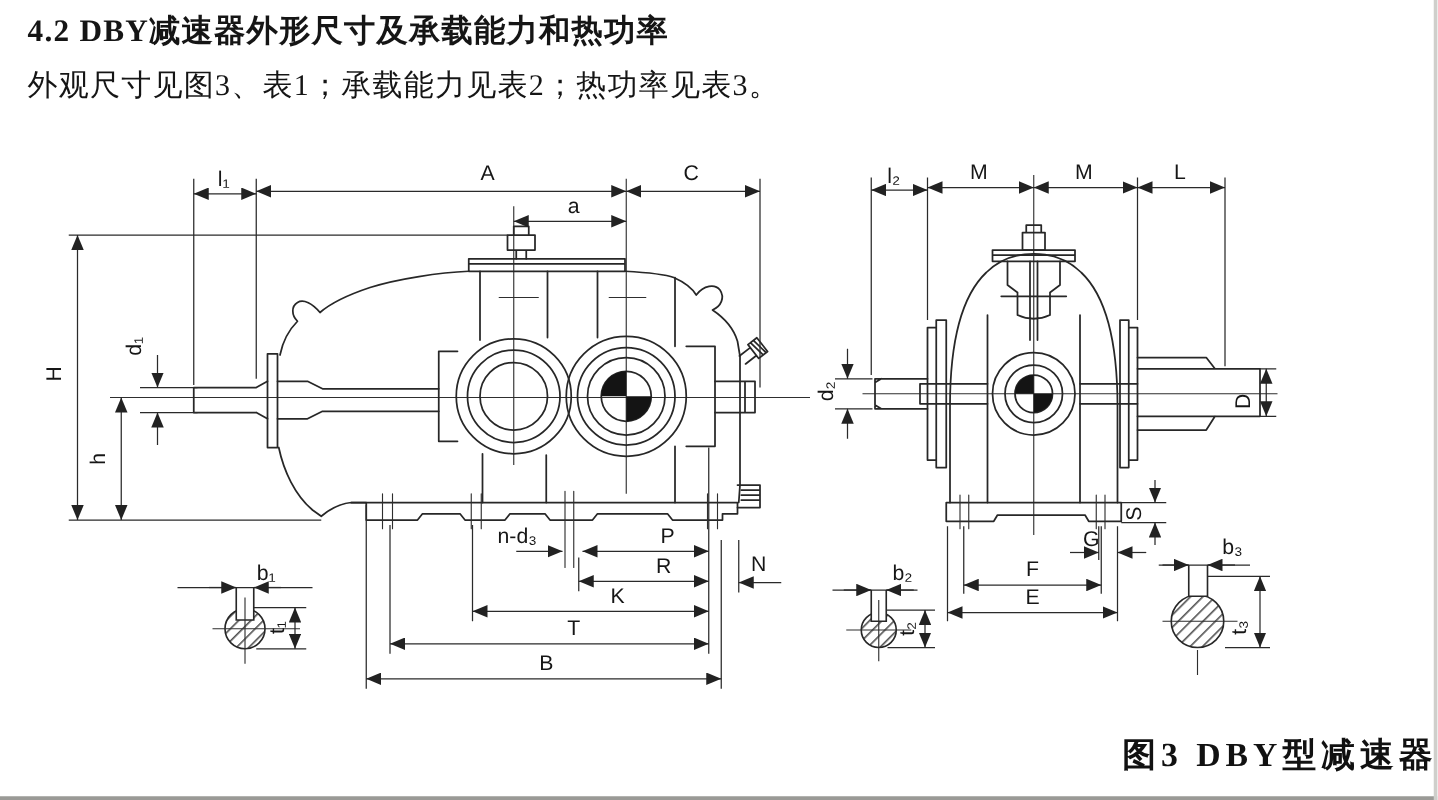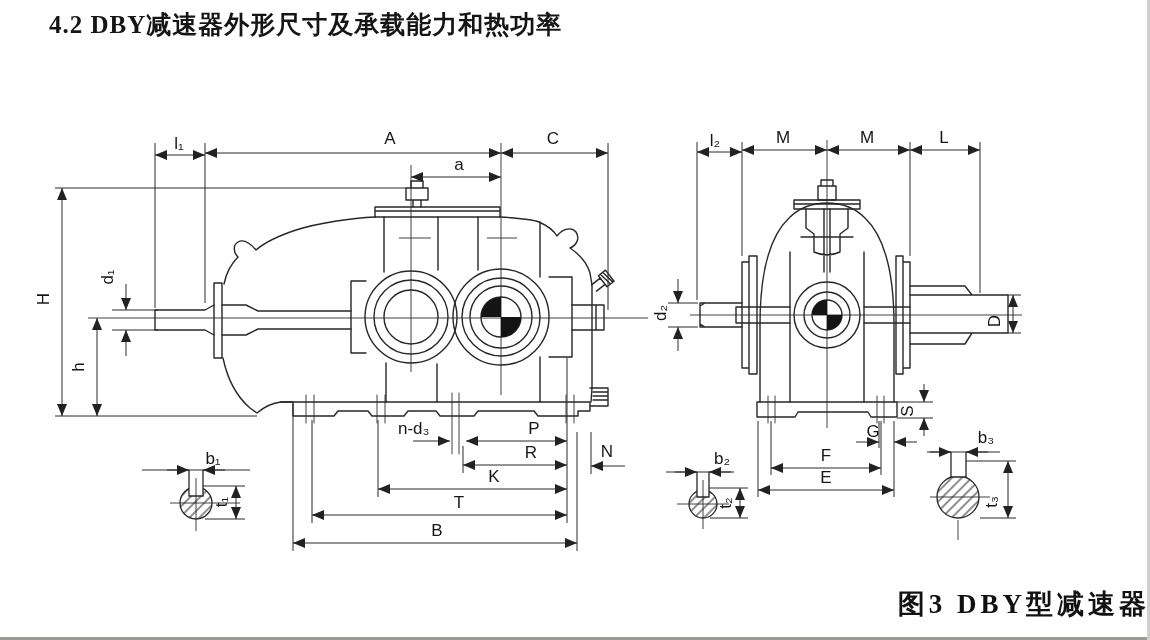--- a/index.html
+++ b/index.html
@@ -1,20 +1,20 @@
 <!DOCTYPE html>
 <html><head>
 <meta charset="utf-8">
 <style>
   html,body{margin:0;padding:0;background:#e8e8e4;}
   #page{position:relative;width:1150px;height:640px;background:#ffffff;overflow:hidden;
         font-family:"Liberation Serif",serif;}
   #page::after{content:"";position:absolute;right:0;top:0;width:3px;height:100%;background:#cfcfcb;}
   #page::before{content:"";position:absolute;left:0;bottom:0;width:100%;height:3px;background:#9a9a96;}
-  .hline{position:absolute;left:49px;color:#151515;white-space:nowrap;}
+  .hline{position:absolute;left:22px;color:#151515;white-space:nowrap;}
   #h1{top:8px;font-size:25px;font-weight:bold;letter-spacing:1px;}
   #h2{top:52px;font-size:24px;letter-spacing:1px;}
   #cap{position:absolute;left:0;right:0;top:586px;text-align:right;color:#111;
        font-size:27px;font-weight:bold;letter-spacing:4px;}
   svg{position:absolute;left:0;top:0;}
   .obj{stroke:#272727;stroke-width:1.4;fill:none;stroke-linecap:round;stroke-linejoin:round;}
   .thin{stroke:#2e2e2e;stroke-width:0.9;fill:none;}
   .dim{stroke:#2a2a2a;stroke-width:1;fill:none;}
   .ab{marker-start:url(#ar);marker-end:url(#ar);}
   .ae{marker-end:url(#ar);}
@@ -22,20 +22,21 @@
       text-anchor:middle;}
   .dls{text-anchor:start;}
   .blk{fill:#141414;stroke:none;}
   .wht{fill:#ffffff;stroke:#272727;stroke-width:1.3;}
 </style>
 </head>
 <body>
 
 <div id="page">
   <div id="h1" class="hline">4.2 DBY减速器外形尺寸及承载能力和热功率</div>
+  <div id="h2" class="hline">外观尺寸见图3、表1；承载能力见表2；热功率见表3。</div>
 
   <svg width="1150" height="640" viewBox="0 0 1150 640">
     <defs>
       <marker id="ar" markerWidth="14" markerHeight="10" refX="12" refY="5" orient="auto-start-reverse" markerUnits="userSpaceOnUse">
         <path d="M0,0 L12,5 L0,10 Z" fill="#222"></path>
       </marker>
       <pattern id="hatch" patternUnits="userSpaceOnUse" width="7" height="7" patternTransform="rotate(45)">
         <line x1="3" y1="0" x2="3" y2="7" stroke="#333" stroke-width="1.1"></line>
       </pattern>
     </defs>

